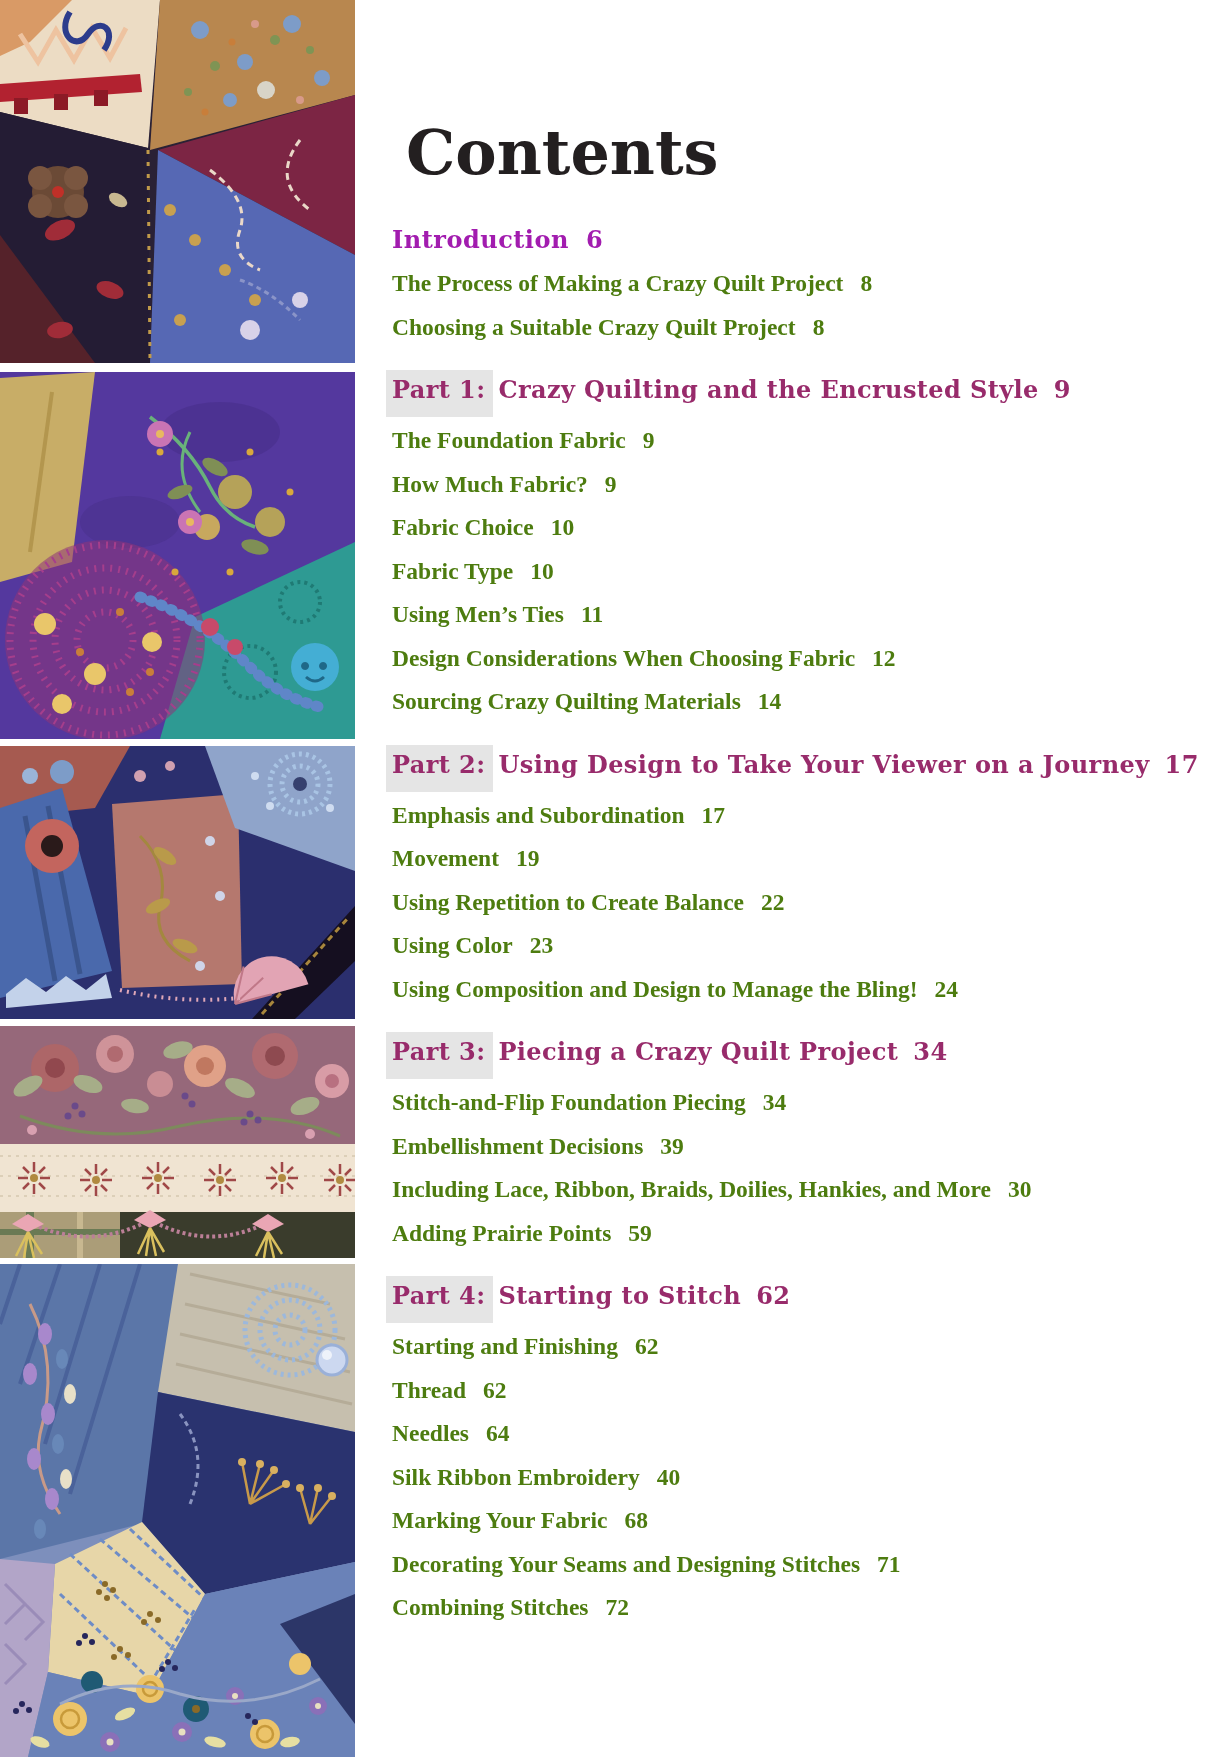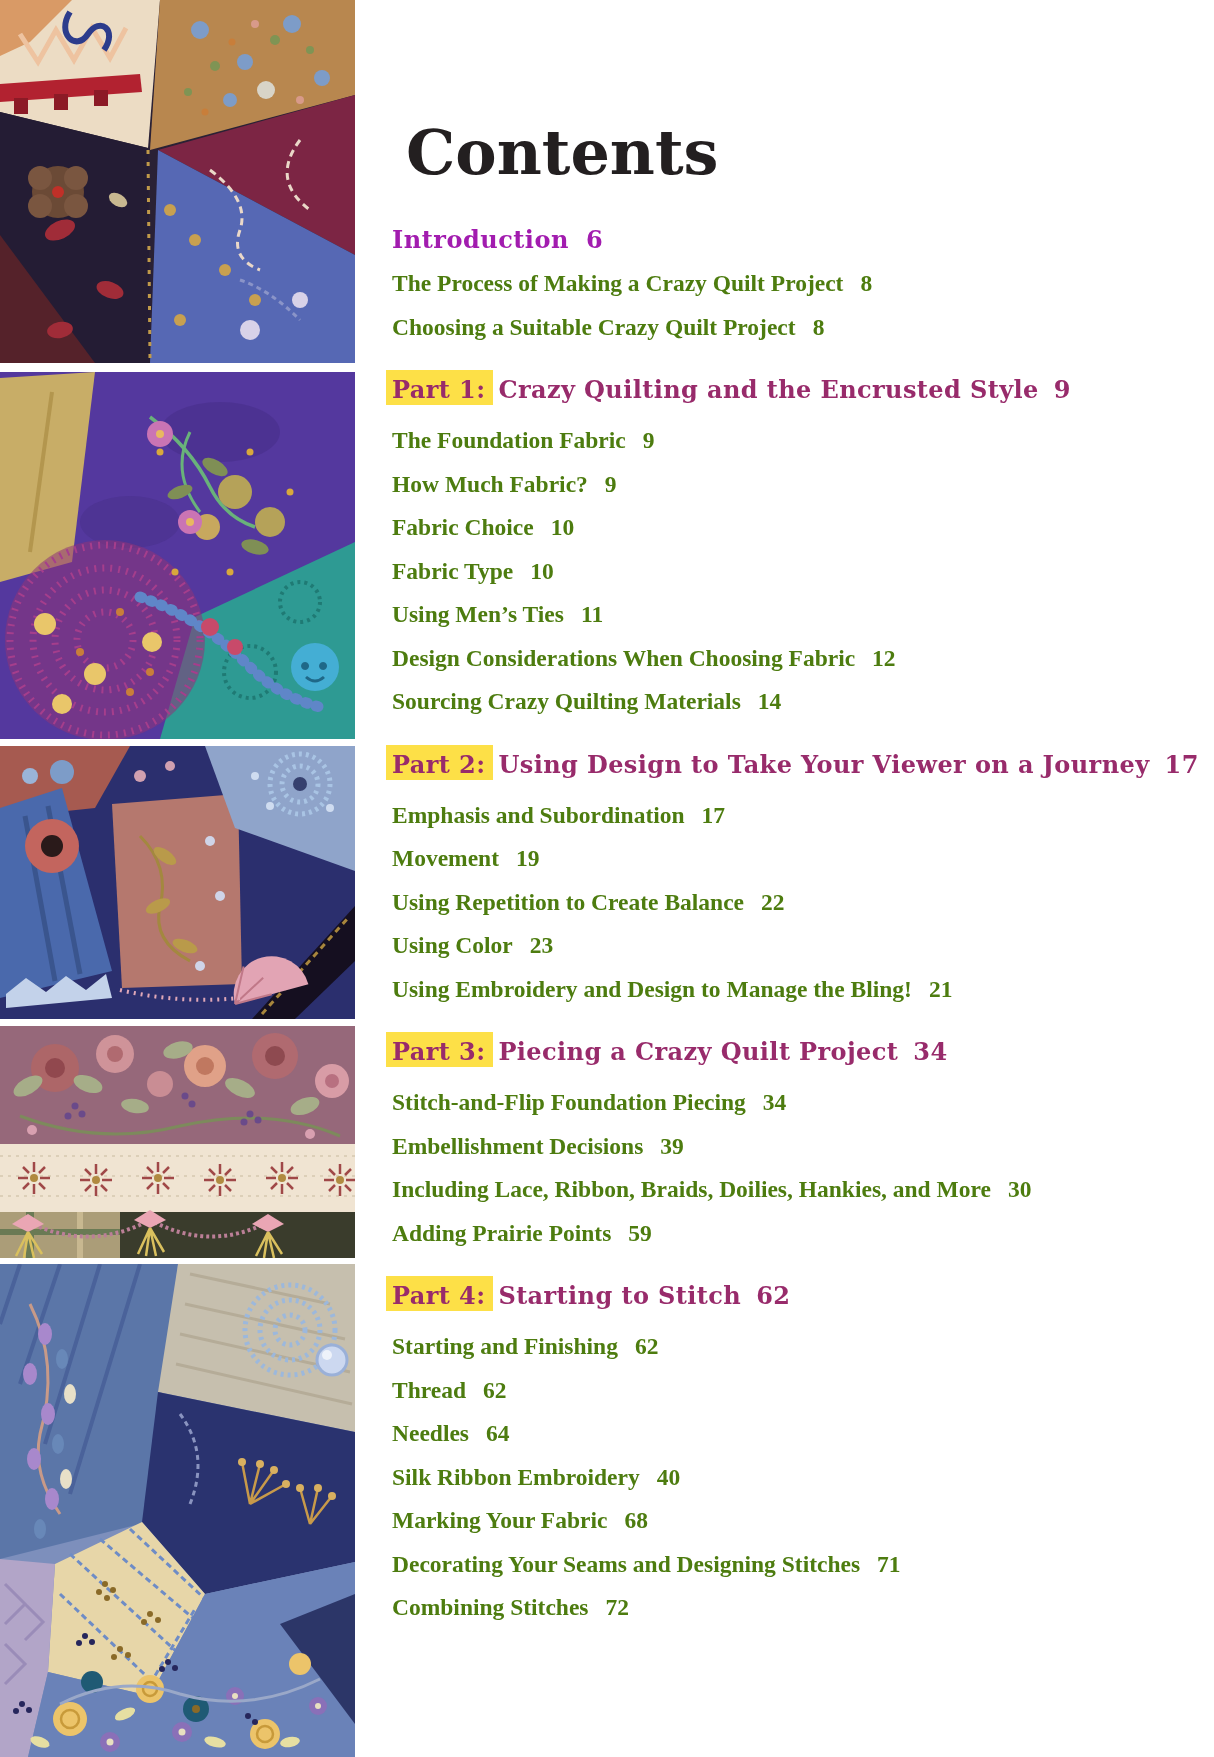--- a/index.html
+++ b/index.html
@@ -28,21 +28,21 @@
   .entry {
     font-size:23.5px; font-weight:700; line-height:43.5px; white-space:nowrap;
     color:#4d7c0f;
   }
   .num { margin-left:17px; }
   .part-row {
     font-family:"DejaVu Serif", serif; font-weight:700; color:#982b6b;
     font-size:24px; line-height:40px; letter-spacing:0.4px;
     margin:21px 0 9px -6px; white-space:nowrap;
   }
-  .part-label { background:#fde047; padding:5px 8px 1px 6px; }
+  .part-label { background:#e5e5e5; padding:5px 8px 13px 6px; }
   .part-title { margin-left:5px; }
   .part-num { margin-left:15px; }
 </style>
 </head>
 <body>
 
 <div class="page">
 
   <aside class="photo-col">
 
@@ -453,21 +453,21 @@
     <div class="entry"><span>Design Considerations When Choosing Fabric</span><span class="num">12</span></div>
     <div class="entry"><span>Sourcing Crazy Quilting Materials</span><span class="num">14</span></div>
 
     <div class="part-row">
       <span class="part-label">Part 2:</span><span class="part-title">Using Design to Take Your Viewer on a Journey</span><span class="part-num">17</span>
     </div>
     <div class="entry"><span>Emphasis and Subordination</span><span class="num">17</span></div>
     <div class="entry"><span>Movement</span><span class="num">19</span></div>
     <div class="entry"><span>Using Repetition to Create Balance</span><span class="num">22</span></div>
     <div class="entry"><span>Using Color</span><span class="num">23</span></div>
-    <div class="entry"><span>Using Embroidery and Design to Manage the Bling!</span><span class="num">21</span></div>
+    <div class="entry"><span>Using Composition and Design to Manage the Bling!</span><span class="num">24</span></div>
 
     <div class="part-row">
       <span class="part-label">Part 3:</span><span class="part-title">Piecing a Crazy Quilt Project</span><span class="part-num">34</span>
     </div>
     <div class="entry"><span>Stitch-and-Flip Foundation Piecing</span><span class="num">34</span></div>
     <div class="entry"><span>Embellishment Decisions</span><span class="num">39</span></div>
     <div class="entry"><span>Including Lace, Ribbon, Braids, Doilies, Hankies, and More</span><span class="num">30</span></div>
     <div class="entry"><span>Adding Prairie Points</span><span class="num">59</span></div>
 
     <div class="part-row">

